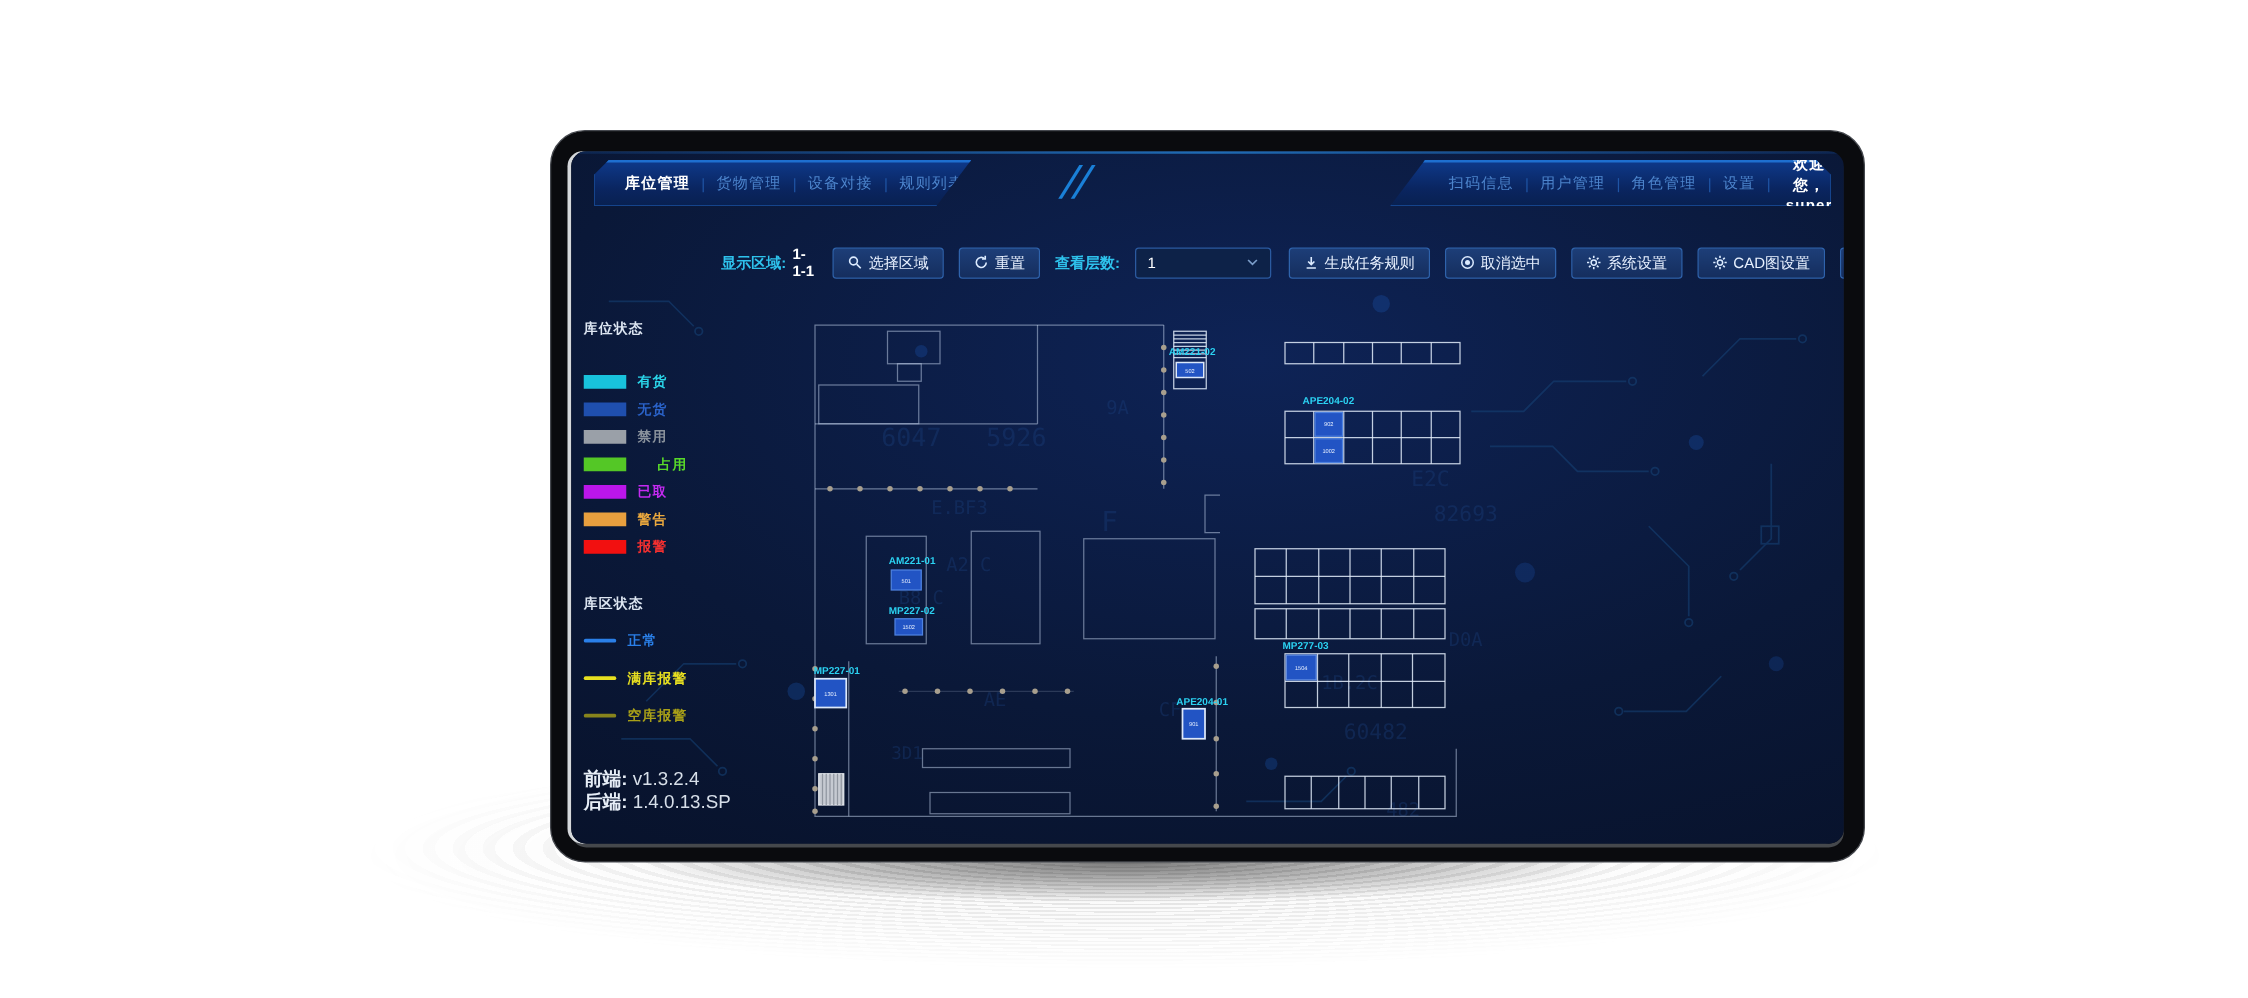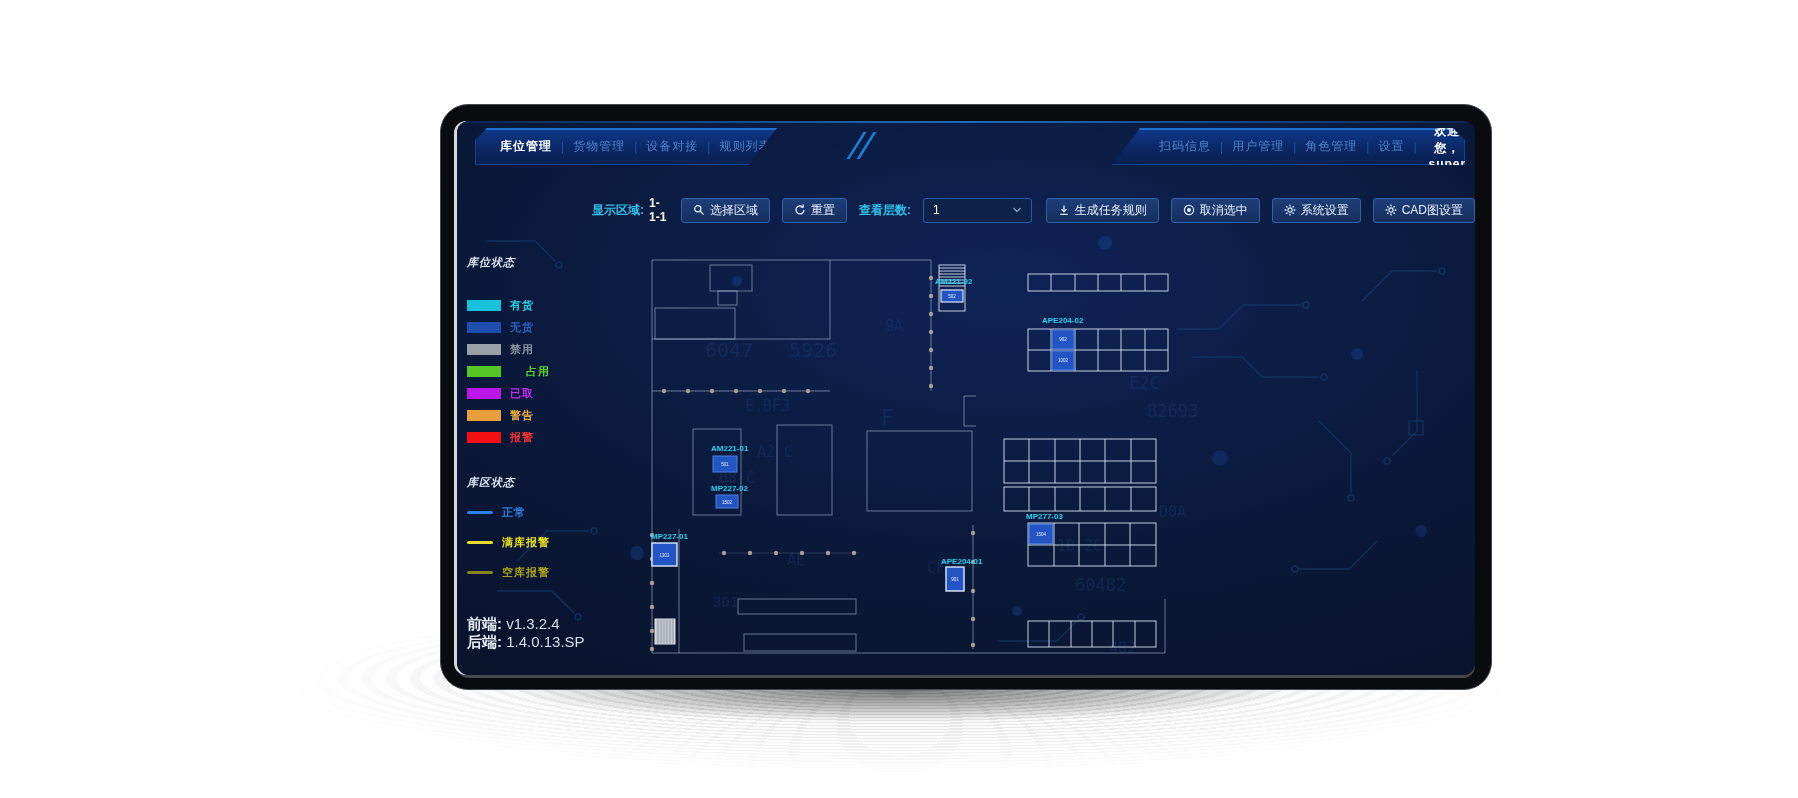--- a/index.html
+++ b/index.html
@@ -49,36 +49,36 @@
   .title-plate-inner { position:absolute; inset:2px;
     background:linear-gradient(180deg,#0a2f78 0%, #0d3f96 100%);
     clip-path:polygon(16px 0, calc(100% - 16px) 0, 100% 100%, 0 100%);
     display:flex; align-items:center; justify-content:center; }
   .app-title { font-size:21px; font-weight:bold; color:#eefaff; letter-spacing:3px;
     text-shadow:0 0 10px rgba(47,192,255,.95); }
   .slash-group { position:absolute; top:11px; display:flex; gap:7px; }
   .slash { width:3px; height:27px; background:#1a80d8; transform:skewX(-32deg); }
 
   
-  .toolbar { position:absolute; left:120px; top:76px; height:26px; display:flex; align-items:center; gap:12px;margin-left:15px; }
+  .toolbar { position:absolute; left:120px; top:76px; height:26px; display:flex; align-items:center; gap:12px; }
   .tb-group { display:flex; align-items:center; }
   .tb-label { color:#2ec2ec; font-size:12px; font-weight:bold; white-space:nowrap; }
   .tb-value { color:#ffffff; font-size:12px; font-weight:bold; margin-left:5px; }
   .btn { height:25px; display:inline-flex; align-items:center; gap:5px; padding:0 11px;
     background:linear-gradient(180deg,#1d3e78 0%, #152e5e 100%);
     border:1px solid #2f63ac; border-radius:3px; color:#e8f1ff; font-size:12px;
     cursor:pointer; white-space:nowrap; }
   .btn svg { display:block; }
   .select { width:118px; height:25px; background:#0d2248; border:1px solid #2b5aa0; border-radius:3px;
     display:flex; align-items:center; padding:0 9px; color:#ffffff; font-size:12px; cursor:pointer; }
   .select .chev { margin-left:auto; }
 
   
   .legend { position:absolute; left:10px; top:134px; width:130px; }
-  .lg-title { font-size:11px; font-weight:bold; color:#dde6f2; letter-spacing:1px;font-style:italic; }
+  .lg-title { font-size:11px; font-weight:bold; color:#dde6f2; letter-spacing:1px; }
   .lg-title.second { margin-top:30px; }
   .lg-rows.first { margin-top:28px; }
   .lg-row { display:flex; align-items:center; gap:9px; margin-top:7px; }
   .lg-swatch { width:34px; height:11px; }
   .zone-row { display:flex; align-items:center; gap:9px; margin-top:15px; }
   .lg-line { width:26px; height:3px; border-radius:2px; }
   .lg-label { font-size:11px; letter-spacing:1px;font-weight:bold; }
 
   
   .versions { position:absolute; left:10px; top:494px; font-size:15px; color:#d7dfe9; line-height:18px; }

